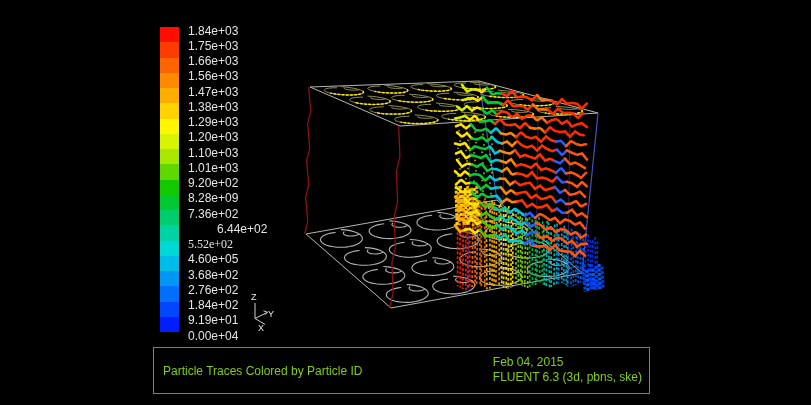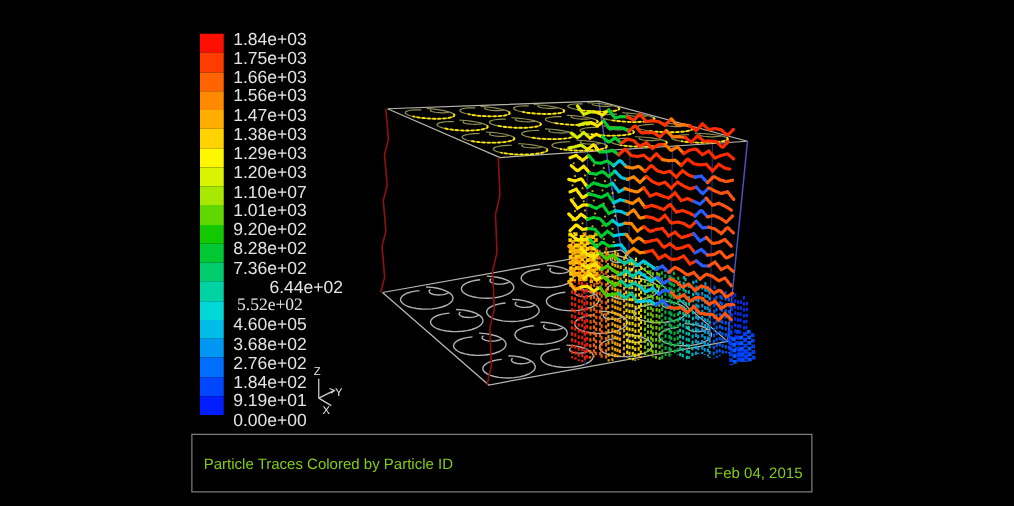--- a/index.html
+++ b/index.html
@@ -1,26 +1,26 @@
 <!DOCTYPE html>
 <html><head>
 <meta charset="utf-8">
 <style>
   html,body{margin:0;padding:0;background:#000;}
   #stage{position:relative;width:811px;height:405px;background:#000;overflow:hidden;
          font-family:"Liberation Sans",sans-serif;}
   #scene3d{position:absolute;left:0;top:0;}
   #legend{position:absolute;left:160px;top:27px;}
   #legend .band{width:19px;height:15.25px;}
-  #legend .tick{position:absolute;left:16px;width:80px;height:13px;
-                font-size:14px;line-height:13px;color:#e4e4e4;white-space:nowrap;text-align:center;}
+  #legend .tick{position:absolute;left:28px;width:80px;height:13px;
+                font-size:12px;line-height:13px;color:#e4e4e4;white-space:nowrap;}
   #caption-bar{position:absolute;left:153px;top:347px;width:495px;height:45px;
                border:1px solid #7d7d7d;color:#84cc16;font-size:12px;}
   #caption-title{position:absolute;left:9px;top:16px;white-space:nowrap;}
-  #caption-right{position:absolute;right:7px;top:23px;text-align:left;line-height:15px;white-space:nowrap;}
+  #caption-right{position:absolute;right:7px;top:7px;text-align:left;line-height:15px;white-space:nowrap;}
 </style>
 </head>
 <body>
 
 <div id="stage">
 
   <svg id="scene3d" width="811" height="405" viewBox="0 0 811 405">
     <g id="scene-built">
         <polyline stroke="#b7b7ad" stroke-width="1" points="306.0,234.0 497.0,200.0 582.0,273.0 391.0,308.0 306.0,234.0" fill="none"></polyline>
         <polyline stroke="#b2b2b2" stroke-width="1.1" points="340.9,229.6 345.7,229.9 350.1,230.6 354.1,231.7 357.4,233.0 359.9,234.5 361.6,236.2 362.4,238.0 362.2,239.7 361.2,241.4 359.3,243.0 356.7,244.4 353.5,245.6 349.7,246.5 345.7,247.1 341.5,247.3 337.3,247.2 333.3,246.8 329.7,246.1 326.5,245.2 323.9,244.0 322.0,242.6 320.8,241.2 320.4,239.7 320.8,238.2 321.9,236.8 323.7,235.5 326.1,234.4 329.0,233.5 332.2,232.9 335.6,232.5" fill="none"></polyline>
@@ -387,36 +387,37 @@
       </div>
     <div id="legend-ticks">
         <div class="tick" style="top: -2.5px;">1.84e+03</div>
         <div class="tick" style="top: 12.75px;">1.75e+03</div>
         <div class="tick" style="top: 28px;">1.66e+03</div>
         <div class="tick" style="top: 43.25px;">1.56e+03</div>
         <div class="tick" style="top: 58.5px;">1.47e+03</div>
         <div class="tick" style="top: 73.75px;">1.38e+03</div>
         <div class="tick" style="top: 89px;">1.29e+03</div>
         <div class="tick" style="top: 104.25px;">1.20e+03</div>
-        <div class="tick" style="top: 119.5px;">1.10e+07</div>
+        <div class="tick" style="top: 119.5px;">1.10e+03</div>
         <div class="tick" style="top: 134.75px;">1.01e+03</div>
         <div class="tick" style="top: 150px;">9.20e+02</div>
-        <div class="tick" style="top: 165.25px;">8.28e+02</div>
+        <div class="tick" style="top: 165.25px;">8.28e+09</div>
         <div class="tick" style="top: 180.5px;">7.36e+02</div>
         <div class="tick" style="top: 195.75px; margin-left: 29px;">6.44e+02</div>
         <div class="tick" style="top: 211px; font-family: Liberation Serif, serif;">5.52e+02</div>
         <div class="tick" style="top: 226.25px;">4.60e+05</div>
         <div class="tick" style="top: 241.5px;">3.68e+02</div>
         <div class="tick" style="top: 256.75px;">2.76e+02</div>
         <div class="tick" style="top: 272px;">1.84e+02</div>
         <div class="tick" style="top: 287.25px;">9.19e+01</div>
-        <div class="tick" style="top: 302.5px;">0.00e+00</div>
+        <div class="tick" style="top: 302.5px;">0.00e+04</div>
       </div>
   </div>
 
   <div id="caption-bar">
     <div id="caption-title">Particle Traces Colored by Particle ID</div>
     <div id="caption-right">
       <div>Feb 04, 2015</div>
+      <div>FLUENT 6.3 (3d, pbns, ske)</div>
     </div>
   </div>
 
 </div>
 
 </body></html>

